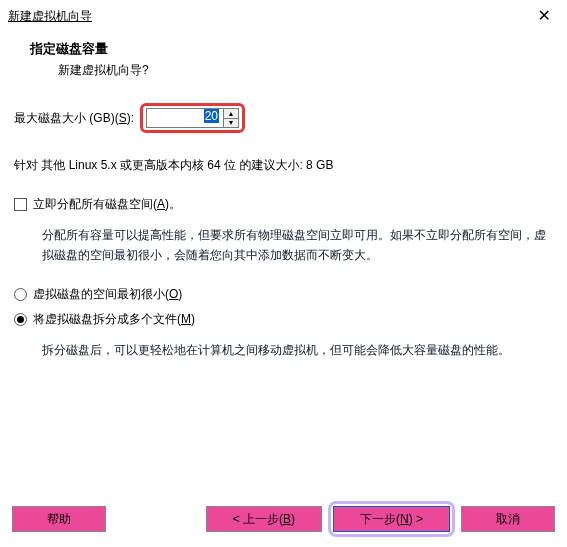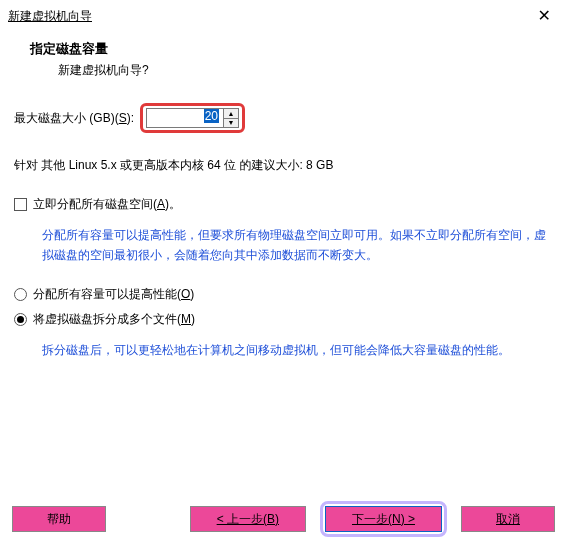--- a/index.html
+++ b/index.html
@@ -102,21 +102,21 @@
     position: absolute;
     width: 7px; height: 7px;
     background: #000;
     border-radius: 50%;
     top: 2px; left: 2px;
   }
   .underline-hotkey { text-decoration: underline; }
   .subtext {
     padding: 4px 0 0 28px;
     line-height: 1.7;
-    color: #1d4ed8;
+    color: #0f172a;
   }
   .radio-group { margin-top: 20px; }
   .footer {
     position: absolute;
     bottom: 10px;
     left: 0; right: 0;
     padding: 0 12px;
     display: flex;
     align-items: center;
   }
@@ -134,21 +134,21 @@
     min-width: 94px;
   }
   .spacer { flex: 1; }
   .next-wrap {
     border: 3px solid #c4b5fd;
     border-radius: 8px;
     padding: 2px;
     display: inline-flex;
   }
   .btn.next { border: 1px solid #0a63c4; }
-  .footer-group { display: flex; gap: 14px; align-items: center; text-decoration: underline; }
+  .footer-group { display: flex; gap: 6px; align-items: center; }
 </style>
 </head>
 <body>
 
 <div class="titlebar">
   <span class="title">新建虚拟机向导</span>
   <span class="close-x">✕</span>
 </div>
 
 <div class="header">
@@ -178,21 +178,21 @@
     <span>
       <span>立即分配所有磁盘空间(</span><span class="underline-hotkey">A</span><span>)。</span>
     </span>
   </div>
   <div class="subtext">分配所有容量可以提高性能，但要求所有物理磁盘空间立即可用。如果不立即分配所有空间，虚拟磁盘的空间最初很小，会随着您向其中添加数据而不断变大。</div>
 
   <div class="radio-group">
     <div class="rad-row">
       <span class="rad"></span>
       <span>
-        <span>分配所有容量可以提高性能(</span><span class="underline-hotkey">O</span><span>)</span>
+        <span>虚拟磁盘的空间最初很小(</span><span class="underline-hotkey">O</span><span>)</span>
       </span>
     </div>
     <div class="rad-row">
       <span class="rad checked"></span>
       <span>
         <span>将虚拟磁盘拆分成多个文件(</span><span class="underline-hotkey">M</span><span>)</span>
       </span>
     </div>
     <div class="subtext">拆分磁盘后，可以更轻松地在计算机之间移动虚拟机，但可能会降低大容量磁盘的性能。</div>
   </div>

